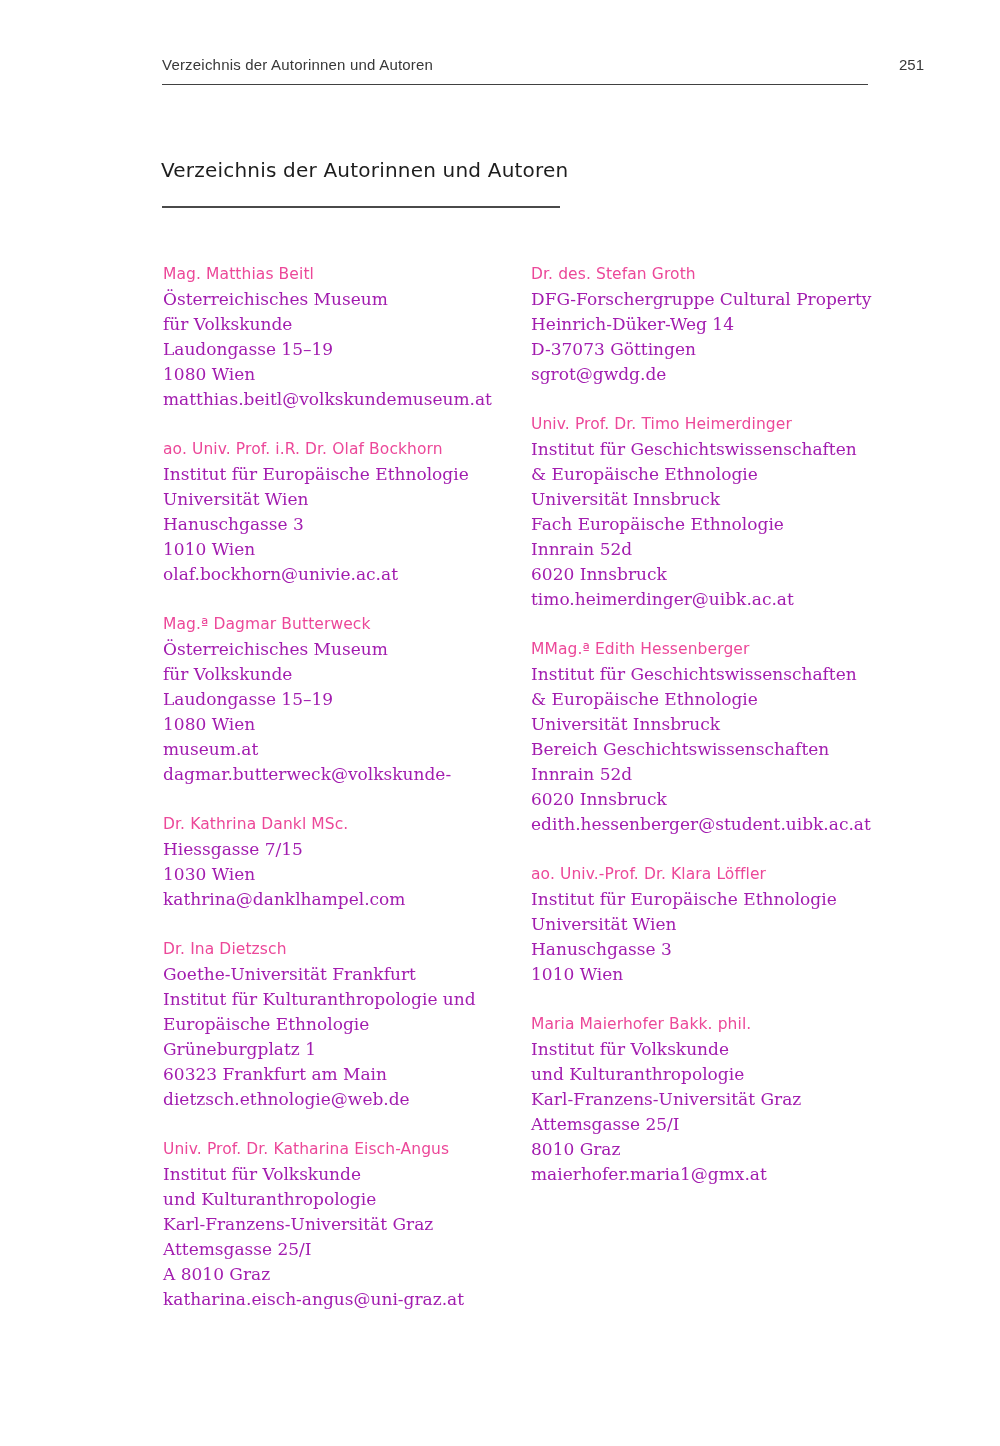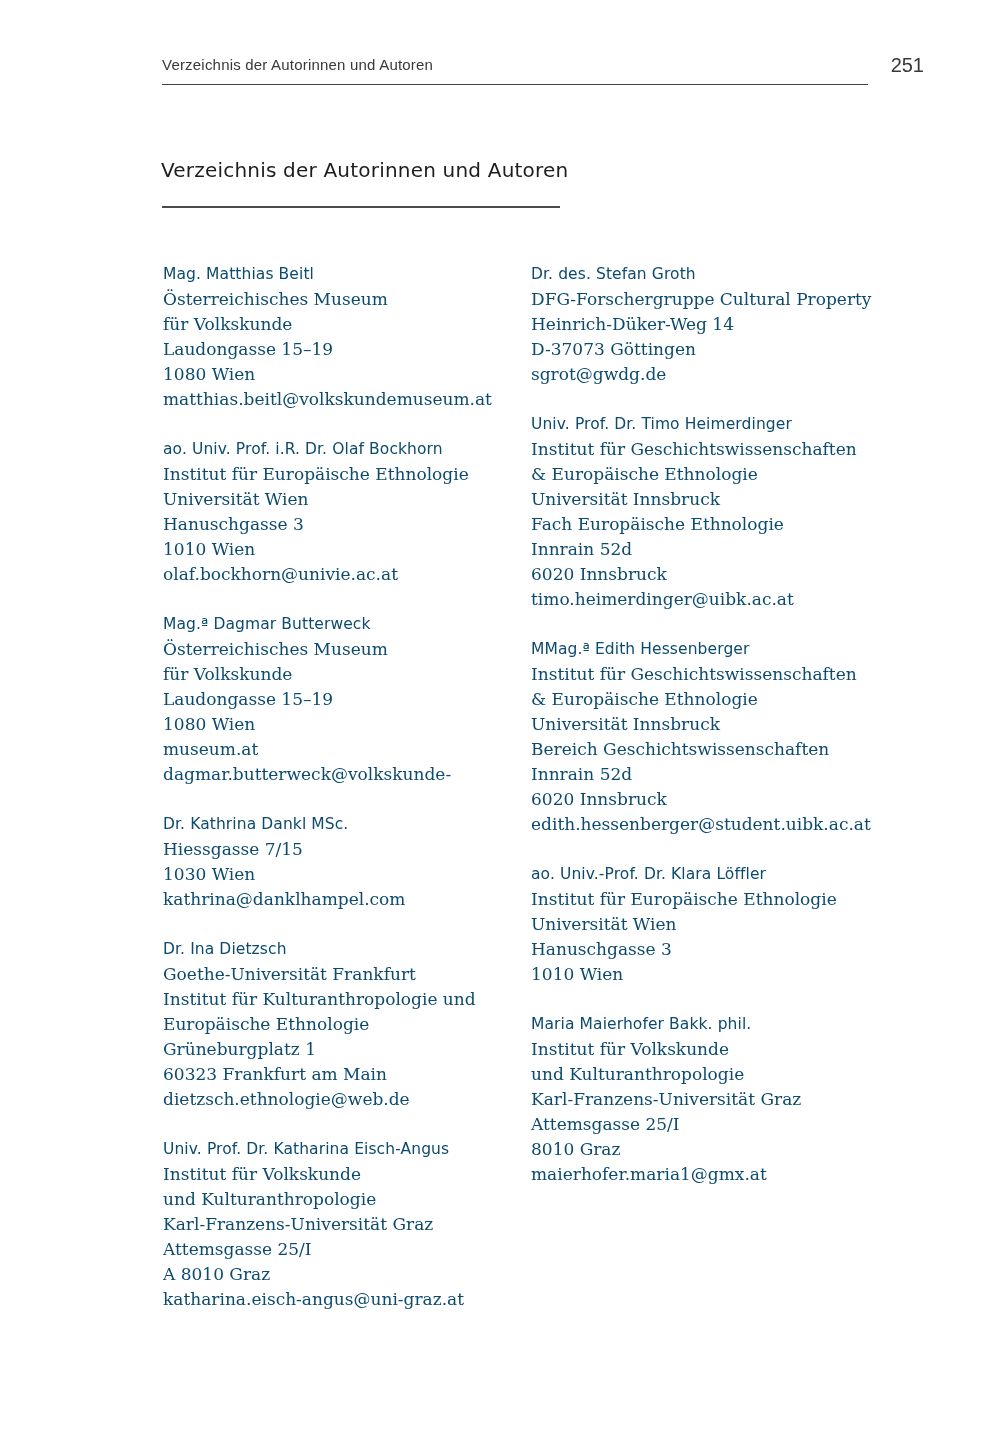--- a/index.html
+++ b/index.html
@@ -26,21 +26,21 @@
     font-size: 15px;
     line-height: 20px;
     letter-spacing: 0.2px;
     color: #383838;
     white-space: nowrap;
   }
   .page-num {
     position: absolute;
     right: 76px; top: 55px;
     font-family: "Liberation Sans", sans-serif;
-    font-size: 20px;
+    font-size: 15px;
     line-height: 20px;
     color: #383838;
   }
   .head-rule {
     position: absolute;
     left: 162px; top: 84px;
     width: 706px; height: 0;
     border-top: 1.5px solid #414141;
   }
   .title {
@@ -70,28 +70,28 @@
   .col { display: block; }
   .col-left  { width: 368px; }
   .col-right { width: 450px; }
   .entry { margin: 0 0 25px 0; }
   .entry-name {
     font-family: "DejaVu Sans", sans-serif;
     font-size: 15.5px;
     font-weight: 500;
     letter-spacing: 0.1px;
     line-height: 25px;
-    color: #0c4a6e;
+    color: #ec4899;
     white-space: nowrap;
   }
   .entry-line {
     font-family: "DejaVu Serif", serif;
     font-size: 17px;
     line-height: 25px;
-    color: #0c4a6e;
+    color: #a21caf;
     white-space: nowrap;
   }
 </style>
 </head>
 <body>
 
 <div class="page">
   <div class="running-head">Verzeichnis der Autorinnen und Autoren</div>
   <div class="page-num">251</div>
   <div class="head-rule"></div>

